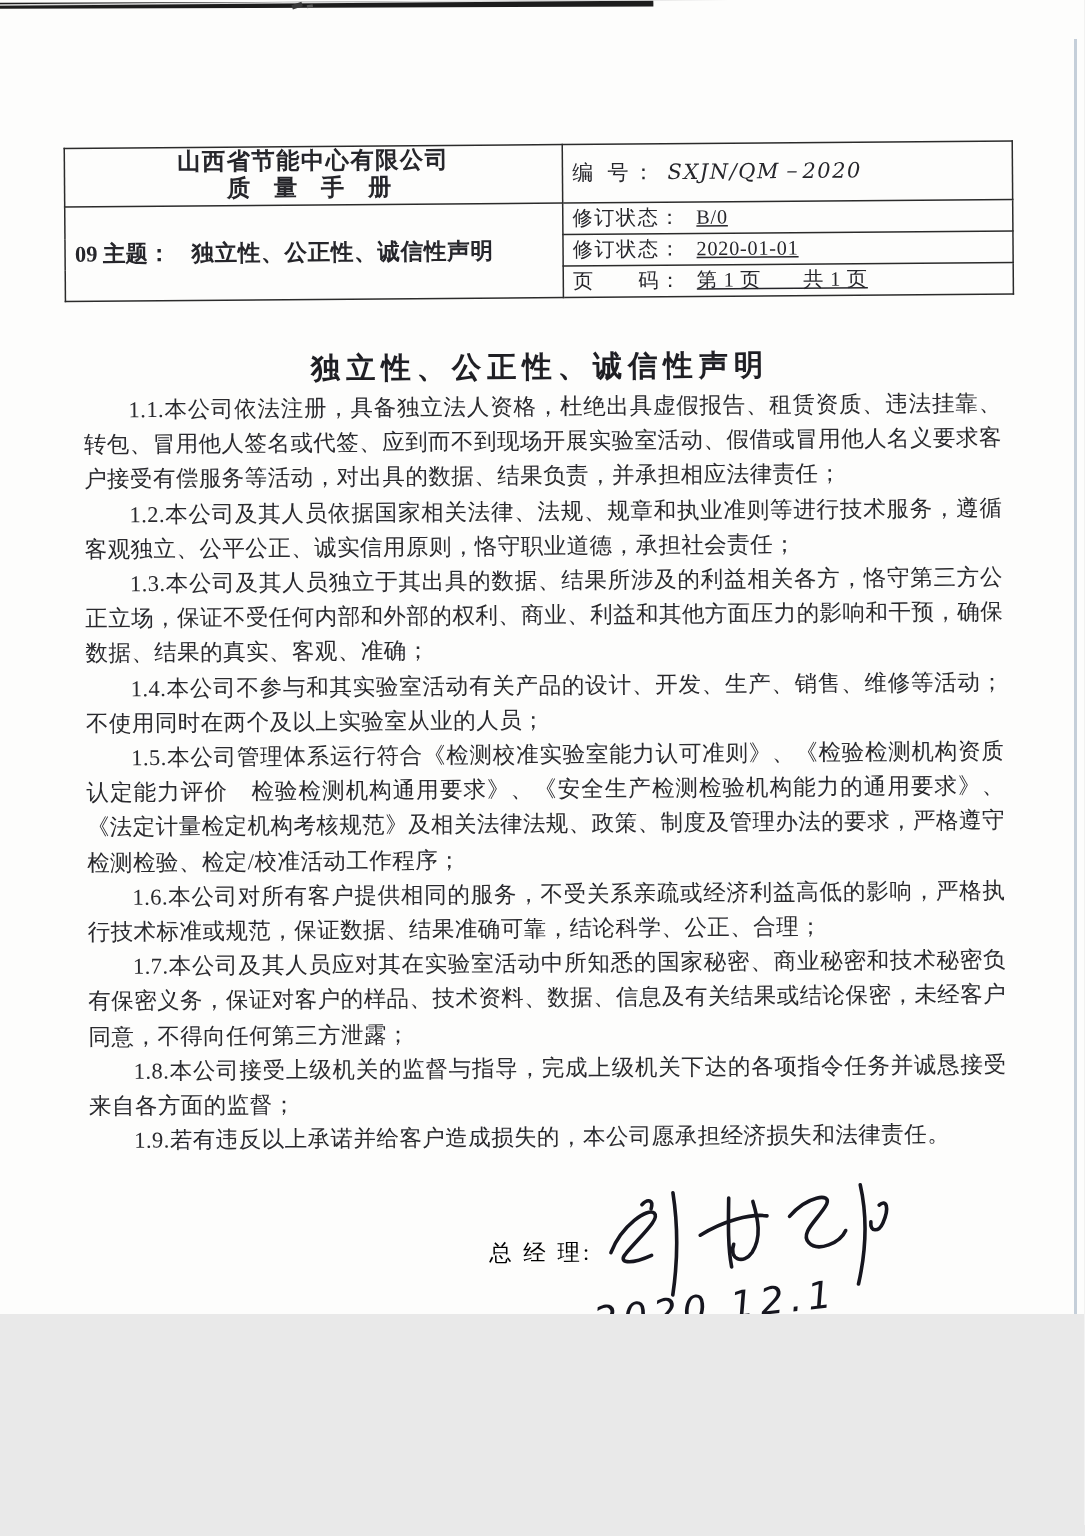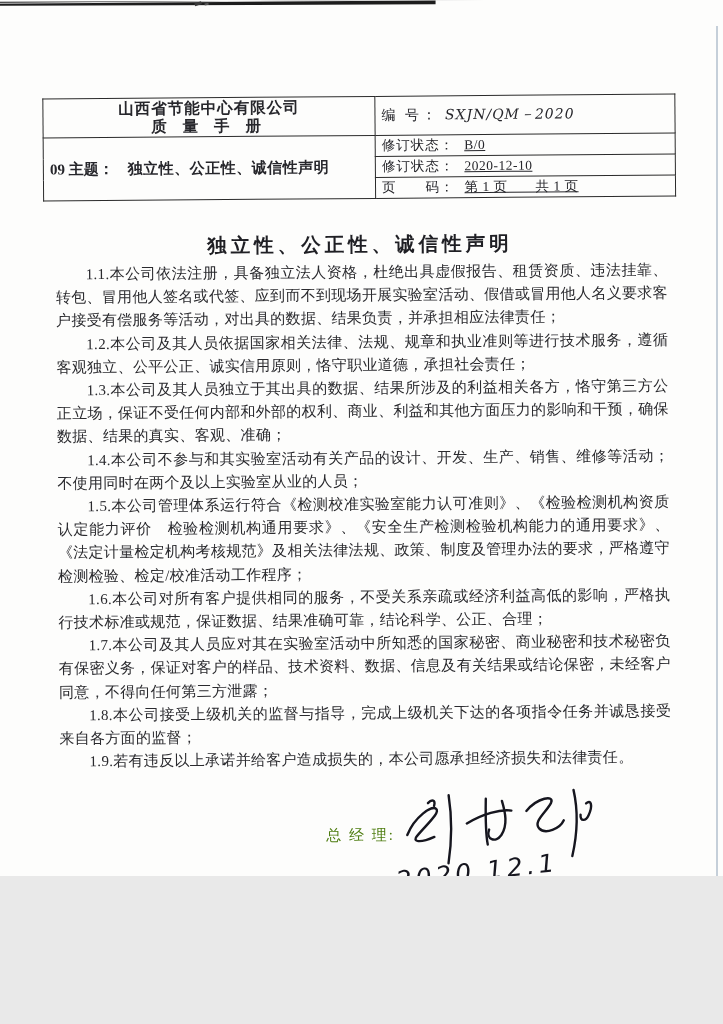--- a/index.html
+++ b/index.html
@@ -38,21 +38,21 @@
   .meta-value { margin-left:10px; letter-spacing:0.5px; white-space:pre;text-decoration:underline; }
 
   
   .doc-title { position:absolute; left:0; width:723px; top:231px; text-align:center;
     font-weight:bold; font-size:19.5px; letter-spacing:4px; color:#1f1f24; }
   .body-text { position:absolute; left:57px; top:261px; width:612px;
     font-size:15px; line-height:23.2px; text-align:justify; letter-spacing:0.3px; color:#2a2a2e; }
   .body-text p { text-indent:2em; margin:0; }
 
   
-  .sig-label { position:absolute; font-size:15px; letter-spacing:2px; white-space:pre; color:#4d7c0f; }
+  .sig-label { position:absolute; font-size:15px; letter-spacing:2px; white-space:pre; color:#000000; }
   .lbl-manager { left:323px; top:826px; }
   .lbl-date { left:323px; top:879px; }
   .sig-svg { position:absolute; left:396px; top:788px; transform:rotate(-2deg); }
   .sig-svg path { fill:none; stroke:#16161f; stroke-width:2.4; stroke-linecap:round; stroke-linejoin:round; }
   .sig-date { position:absolute; left:392px; top:858px; font-family:"DejaVu Sans",sans-serif;
     font-style:italic; font-size:25px; letter-spacing:4px; color:#16161f; transform:rotate(-6deg); white-space:pre; }
 
   .page-num { position:absolute; left:0; width:723px; top:953px; text-align:center;
     font-size:13px; letter-spacing:3px; color:#3c3c40; }
 </style>
@@ -81,21 +81,21 @@
       <tr>
         <td class="cell-topic" rowspan="3">
           <span>09 主题：</span><span class="topic-value">独立性、公正性、诚信性声明</span>
         </td>
         <td class="cell-meta">
           <span class="meta-label">修订状态：</span><span class="meta-value">B/0</span>
         </td>
       </tr>
       <tr>
         <td class="cell-meta">
-          <span class="meta-label">修订状态：</span><span class="meta-value">2020-12-10</span>
+          <span class="meta-label">修订状态：</span><span class="meta-value">2020-01-01</span>
         </td>
       </tr>
       <tr>
         <td class="cell-meta">
           <span class="meta-label">页　　码：</span><span class="meta-value">第 1 页　　共 1 页</span>
         </td>
       </tr>
     </tbody>
       </table>
 

